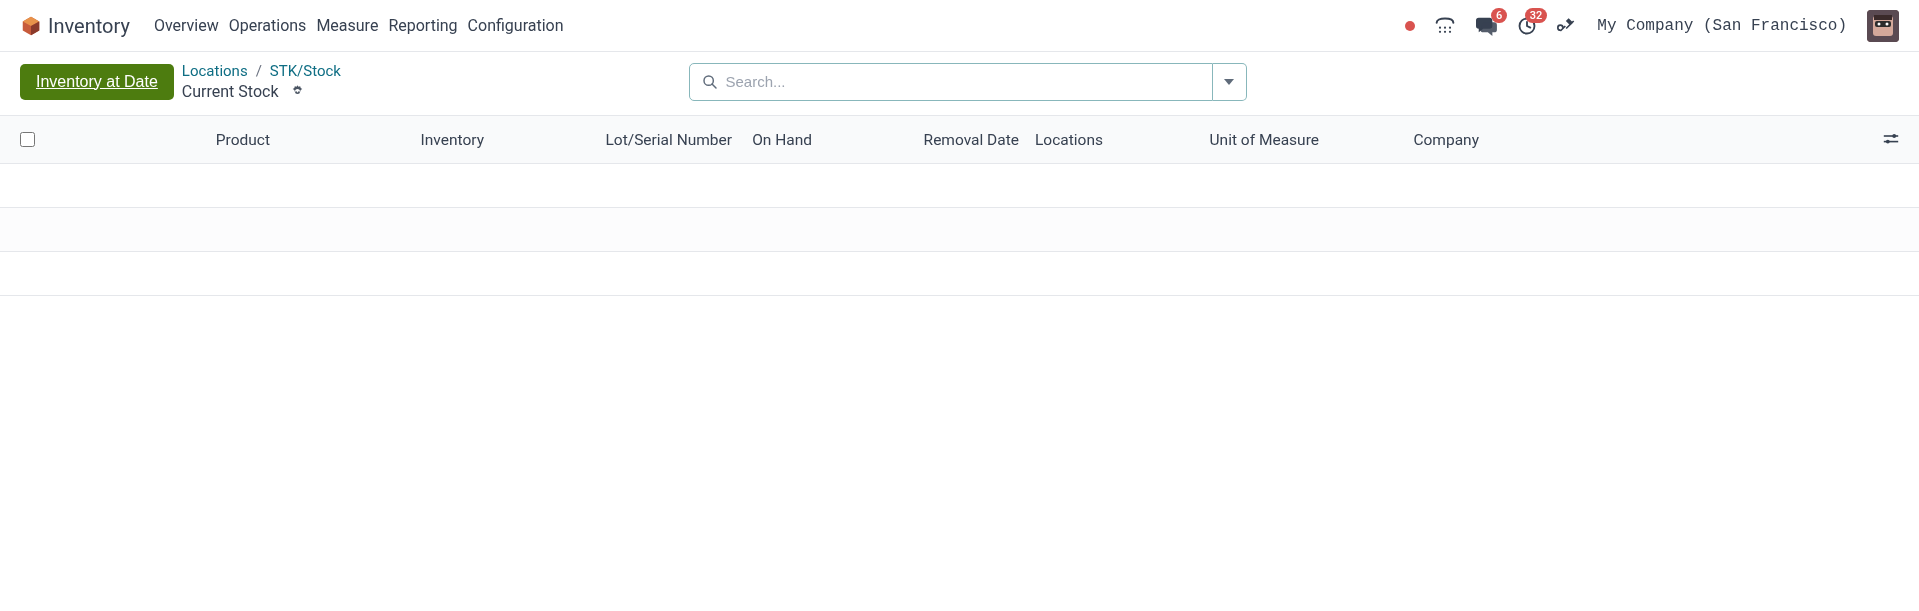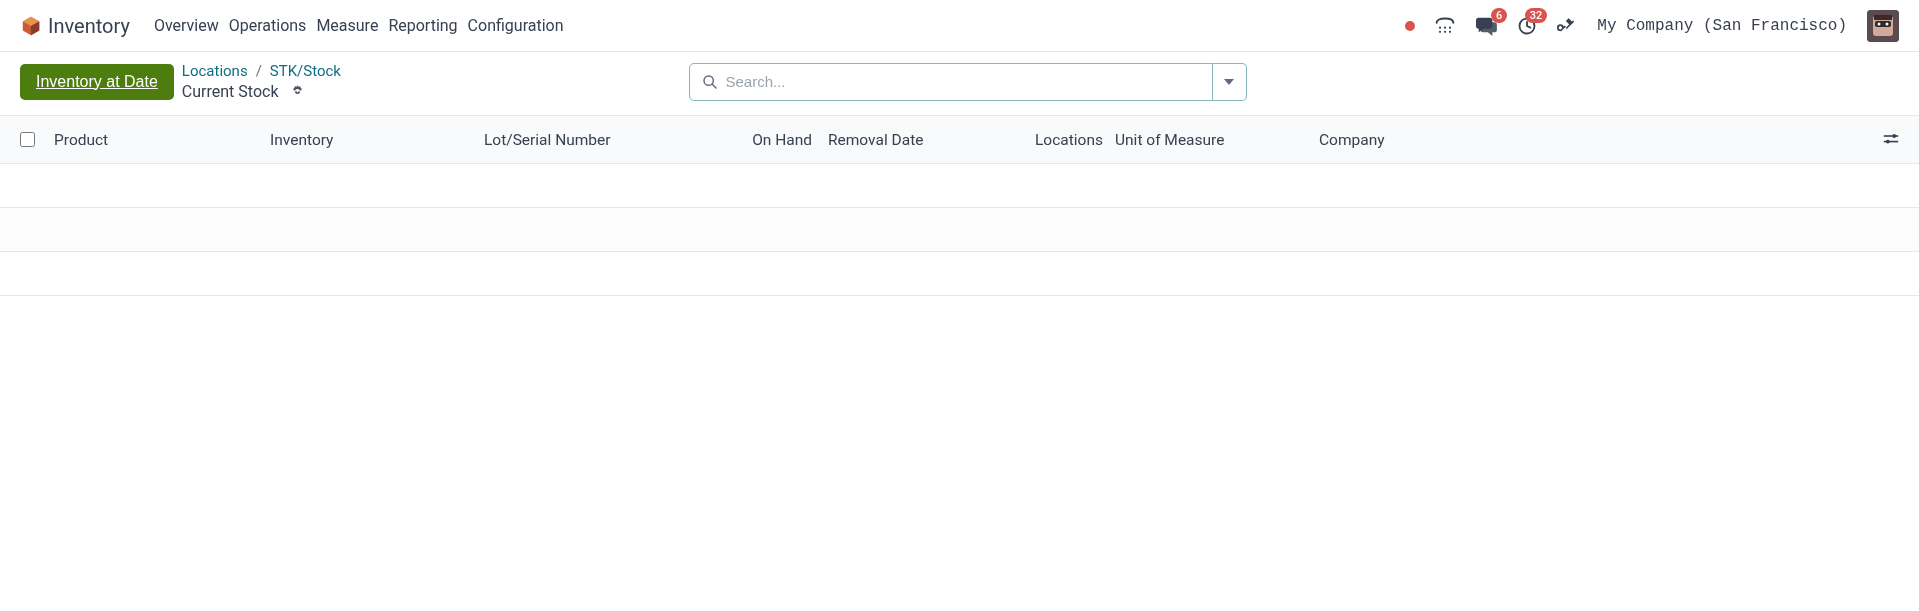--- a/index.html
+++ b/index.html
@@ -25,21 +25,21 @@
     .current-line { display: flex; align-items: center; gap: 12px; font-size: 16px; color: #374151; }
     .gear-icon { cursor: pointer; color: #4b5563; }
     .search-wrap { position: absolute; left: 50%; transform: translateX(-50%); display: flex; width: 558px; margin-left: 8px; }
     .search-box { flex: 1; display: flex; align-items: center; border: 1px solid #88b7bb; border-radius: 5px 0 0 5px; padding: 0 12px; height: 38px; background: #fff; }
     .search-box input { border: none; outline: none; flex: 1; font-size: 15px; padding-left: 8px; color: #374151; background: transparent; }
     .search-box input::placeholder { color: #9ca3af; }
     .search-toggle { width: 34px; border: 1px solid #88b7bb; border-left: none; border-radius: 0 5px 5px 0; height: 38px; background: #fff; display: flex; align-items: center; justify-content: center; cursor: pointer; }
     .table-header { display: flex; align-items: center; height: 48px; padding: 0 20px; background: #f9fafb; border-bottom: 1px solid #e5e7eb; font-size: 15.5px; color: #374151; }
     .th-check { width: 34px; display: flex; align-items: center; }
     .th-check input { width: 15px; height: 15px; cursor: pointer; }
-    .th { flex-shrink: 0; }
+    .th { flex-shrink: 0; text-align: right; }
     .th-product { width: 216px; }
     .th-location { width: 214px; }
     .th-lot { width: 248px; }
     .th-onhand { width: 80px; text-align: right; }
     .th-removal { width: 207px; padding-left: 16px; }
     .th-available { width: 84px; text-align: right; }
     .th-uom { width: 216px; padding-left: 12px; }
     .th-company { width: 160px; }
     .th-filter { margin-left: auto; cursor: pointer; color: #374151; }
     .empty-rows { }

